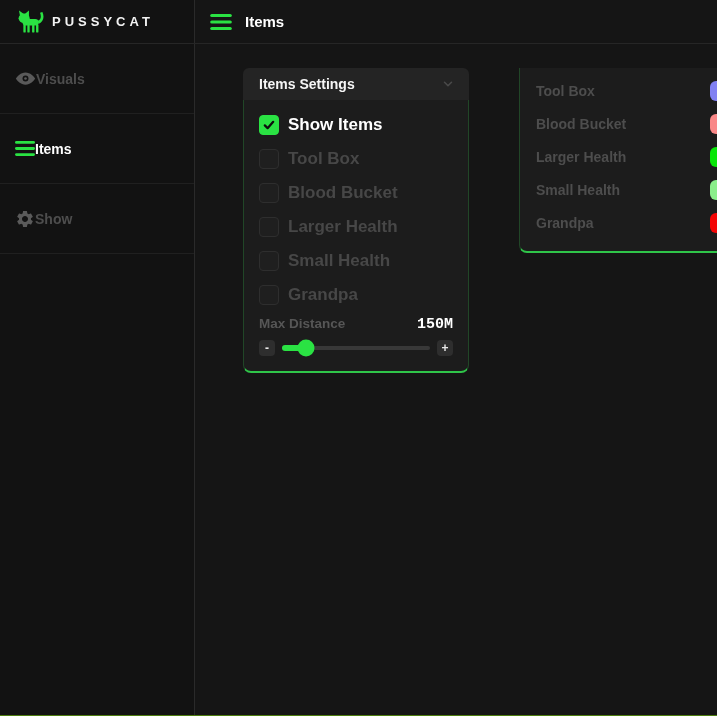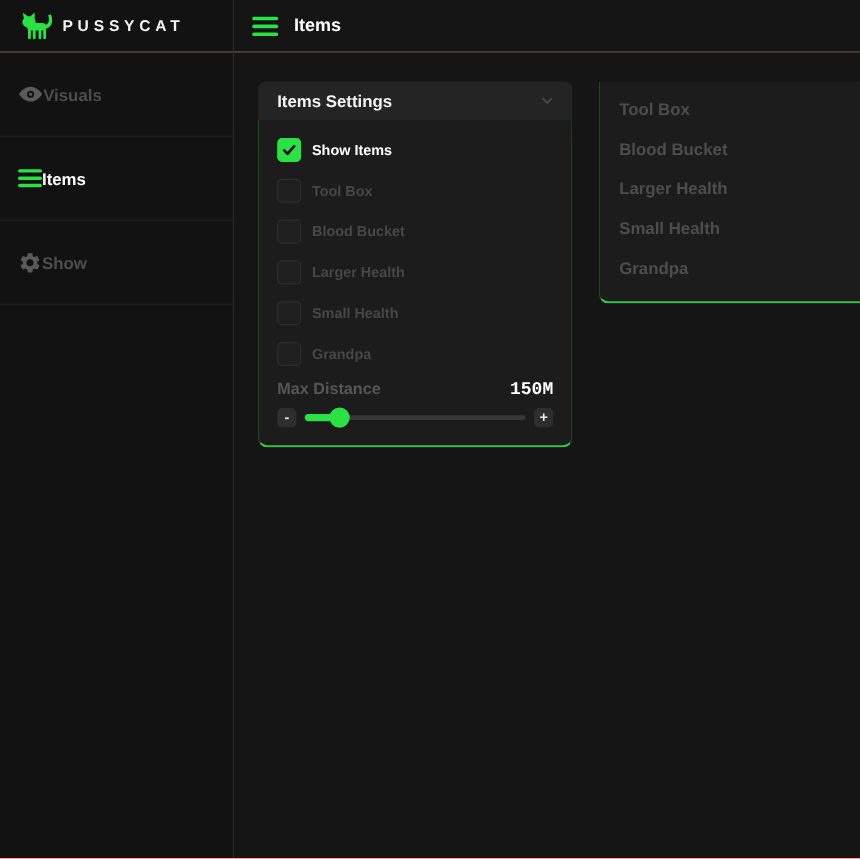--- a/index.html
+++ b/index.html
@@ -1,19 +1,19 @@
 <!DOCTYPE html>
 <html style="--accent-green: #2ae243; --panel-border-green: #2fc549;"><head>
 <meta charset="utf-8">
 <style>
   html,body{margin:0;padding:0;background:#151515;}
   *{box-sizing:border-box;}
   .app{
     position:relative;width:717px;height:716px;overflow:hidden;
-    background:#fca5a5;color:#fff;
+    background:#4d7c0f;color:#fff;
     font-family:"Liberation Sans","DejaVu Sans",sans-serif;
     font-weight:700;
   }
   :root{
     --accent-green:#2ae243;
     --panel-border-green:#2fc549;
   }
   
   .topbar{display:flex;height:44px;border-bottom:1px solid #262626;}
   .logo-area{
@@ -36,21 +36,21 @@
   .side-item{
     height:70px;display:flex;align-items:center;
     padding-left:15px;border-bottom:1px solid #202020;
     color:#5a5a5a;cursor:pointer;
   }
   .side-label{font-size:14px;color:#4d4d4d;}
   .side-item.is-active{color:var(--accent-green);}
   .side-item.is-active .side-label{color:#fff;}
   .main{flex:1;padding:24px 0 0 20px;display:flex;gap:22px;align-items:flex-start;background:#151515;}
   
-  .panel{width:262px;}
+  .panel{width:226px;margin-left:28px;}
   .panel-header{
     height:32px;background:#242424;border-radius:6px 6px 0 0;
     display:flex;align-items:center;justify-content:space-between;
     padding:0 14px 0 16px;cursor:pointer;
   }
   .panel-title{font-size:14px;color:#f5f5f5;}
   .panel-body{
     background:#1c1c1c;border-radius:0 0 8px 8px;
     border-bottom:2px solid var(--panel-border-green);
     border-left:1px solid rgba(47,197,73,.25);
@@ -60,21 +60,21 @@
   .cb-list{padding-top:8px;}
   .cb-row{height:34px;display:flex;align-items:center;gap:9px;padding-left:15px;cursor:pointer;}
   .checkbox{
     width:20px;height:20px;border-radius:4px;flex:0 0 20px;
     background:#1f1f1f;border:1px solid #2e2e2e;
     display:flex;align-items:center;justify-content:center;
   }
   .checkbox svg{display:none;}
   .cb-row.is-active .checkbox{background:var(--accent-green);border-color:var(--accent-green);}
   .cb-row.is-active .checkbox svg{display:block;}
-  .cb-label{font-size:12px;color:#474747;}
+  .cb-label{font-size:17px;color:#474747;}
   .cb-row.is-active .cb-label{color:#fff;}
   
   .slider-head{
     display:flex;justify-content:space-between;
     padding:4px 15px 0 15px;height:22px;
   }
   .slider-label{font-size:13.5px;color:#565656;}
   .slider-value{font-size:15px;color:#fff;font-family:Liberation Mono, monospace;}
   .slider-row{display:flex;align-items:center;gap:7px;padding:5px 15px 15px 15px;}
   .step-btn{

